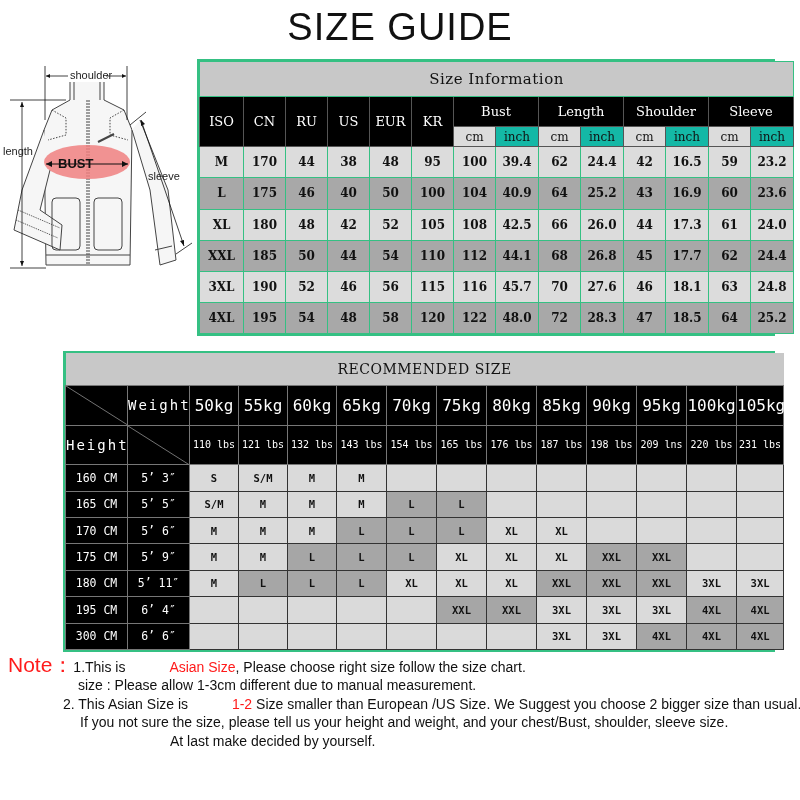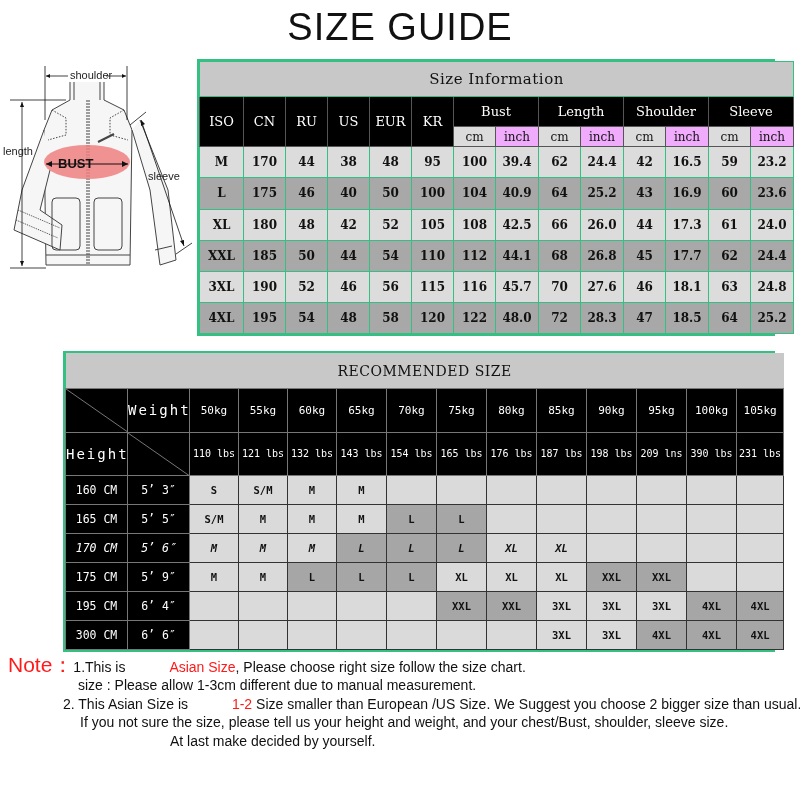--- a/index.html
+++ b/index.html
@@ -12,30 +12,30 @@
   .diagram svg { width:196px; height:220px; display:block; }
 
   
   .info-wrap { position:absolute; left:197px; top:59px; width:578px; height:277px; border:2px solid #35c083; box-sizing:border-box; background:#35c083; }
   table { border-collapse:collapse; table-layout:fixed; }
   .info { width:574px; height:273px; font-family:"DejaVu Serif", serif; }
   .info td { text-align:center; border:1px solid #35c083; padding:0; font-size:12px; color:#111; font-weight:bold; }
   .info .cap td { background:#c8c8c8; font-family:"DejaVu Serif", serif; font-weight:normal; font-size:15px; height:34px; letter-spacing:0.5px; }
   .info .hd td { background:#000; color:#fff; border-color:#555; font-weight:normal; font-size:13px; }
   .info .hd td.unit { background:#dcdcdc; color:#111; font-size:12px; }
-  .info .hd td.unit.dk { background:#f0abfc;text-align:center; }
+  .info .hd td.unit.dk { background:#14b8a6;text-align:center; }
   .info tr.lt td { background:#dcdcdc; }
   .info tr.dk td { background:#a8a8a8; }
 
   
   .rec-wrap { position:absolute; left:63px; top:351px; width:712px; height:301px; border:2px solid #35c083; box-sizing:border-box; background:#35c083; }
   .rec { width:708px; height:297px; font-family:"DejaVu Sans Mono", monospace; }
   .rec td { text-align:center; padding:0; font-size:10.5px; font-weight:bold; color:#111; border:1px solid #333; }
   .rec .cap td { background:#c8c8c8; font-family:"DejaVu Serif", serif; font-weight:normal; font-size:14px; height:29px; border:none; letter-spacing:0.5px; }
-  .rec .hd td { background:#000; color:#fff; border-color:#777; font-weight:normal; font-size:11px; height:35px; }
+  .rec .hd td { background:#000; color:#fff; border-color:#777; font-weight:normal; font-size:16px; height:35px; }
   .rec .hd td.big { font-size:14px; letter-spacing:2px; }
   .rec .hd td.lbs { font-size:10px; letter-spacing:0; }
   .rec td.rowh { background:#000; color:#fff; border-color:#777; font-weight:normal; font-size:11.5px; }
   .rec td.c-lt { background:#dadada; }
   .rec td.c-dk { background:#a6a6a6; }
   .rec td.diag { background:#000; position:relative; border-color:#777; }
   .rec td.diag svg { position:absolute; left:0; top:0; width:100%; height:100%; }
 
   
   .notes { position:absolute; left:8px; top:655px; width:790px; font-family:"Liberation Sans", sans-serif; font-size:14px; color:#111; line-height:19px; }
@@ -312,21 +312,21 @@
     <td class="lbs">110 lbs</td>
           <td class="lbs">121 lbs</td>
           <td class="lbs">132 lbs</td>
           <td class="lbs">143 lbs</td>
           <td class="lbs">154 lbs</td>
           <td class="lbs">165 lbs</td>
           <td class="lbs">176 lbs</td>
           <td class="lbs">187 lbs</td>
           <td class="lbs">198 lbs</td>
           <td class="lbs">209 lns</td>
-          <td class="lbs">390 lbs</td>
+          <td class="lbs">220 lbs</td>
           <td class="lbs">231 lbs</td>
         </tr>
     </tbody>
       <tbody id="rec-body">
         <tr style="height: 24px;">
           <td class="rowh">160 CM</td>
           <td class="rowh">5’ 3″</td>
           <td class="c-lt">S</td>
           <td class="c-lt">S/M</td>
           <td class="c-lt">M</td>
@@ -349,21 +349,21 @@
           <td class="c-lt">M</td>
           <td class="c-dk">L</td>
           <td class="c-dk">L</td>
           <td class="c-lt"></td>
           <td class="c-lt"></td>
           <td class="c-lt"></td>
           <td class="c-lt"></td>
           <td class="c-lt"></td>
           <td class="c-lt"></td>
         </tr>
-        <tr style="height: 24px; font-style: italic;">
+        <tr style="height: 24px;">
           <td class="rowh">170 CM</td>
           <td class="rowh">5’ 6″</td>
           <td class="c-lt">M</td>
           <td class="c-lt">M</td>
           <td class="c-lt">M</td>
           <td class="c-dk">L</td>
           <td class="c-dk">L</td>
           <td class="c-dk">L</td>
           <td class="c-lt">XL</td>
           <td class="c-lt">XL</td>
@@ -380,20 +380,36 @@
           <td class="c-dk">L</td>
           <td class="c-dk">L</td>
           <td class="c-dk">L</td>
           <td class="c-lt">XL</td>
           <td class="c-lt">XL</td>
           <td class="c-lt">XL</td>
           <td class="c-dk">XXL</td>
           <td class="c-dk">XXL</td>
           <td class="c-lt"></td>
           <td class="c-lt"></td>
+        </tr>
+        <tr style="height: 24px;">
+          <td class="rowh">180 CM</td>
+          <td class="rowh">5’ 11″</td>
+          <td class="c-lt">M</td>
+          <td class="c-dk">L</td>
+          <td class="c-dk">L</td>
+          <td class="c-dk">L</td>
+          <td class="c-lt">XL</td>
+          <td class="c-lt">XL</td>
+          <td class="c-lt">XL</td>
+          <td class="c-dk">XXL</td>
+          <td class="c-dk">XXL</td>
+          <td class="c-dk">XXL</td>
+          <td class="c-lt">3XL</td>
+          <td class="c-lt">3XL</td>
         </tr>
         <tr style="height: 24px;">
           <td class="rowh">195 CM</td>
           <td class="rowh">6’ 4″</td>
           <td class="c-lt"></td>
           <td class="c-lt"></td>
           <td class="c-lt"></td>
           <td class="c-lt"></td>
           <td class="c-lt"></td>
           <td class="c-dk">XXL</td>

